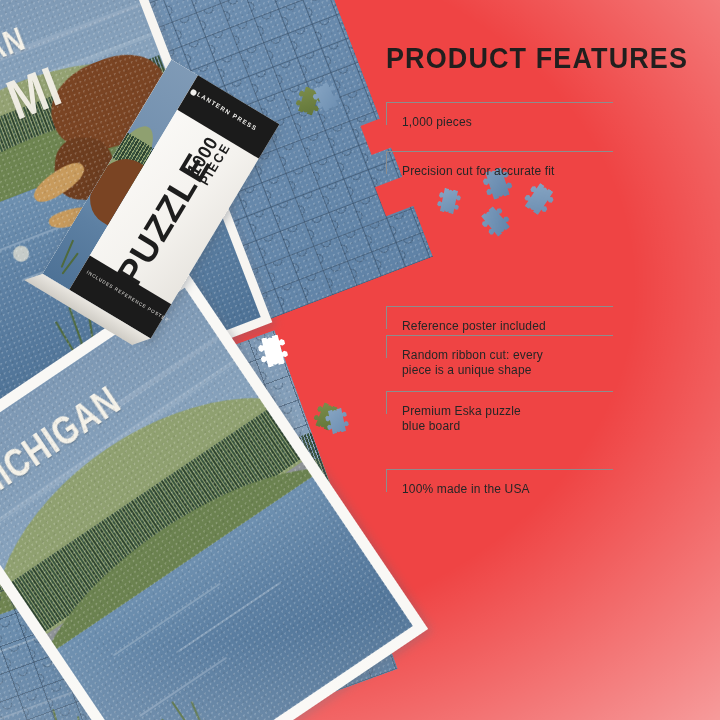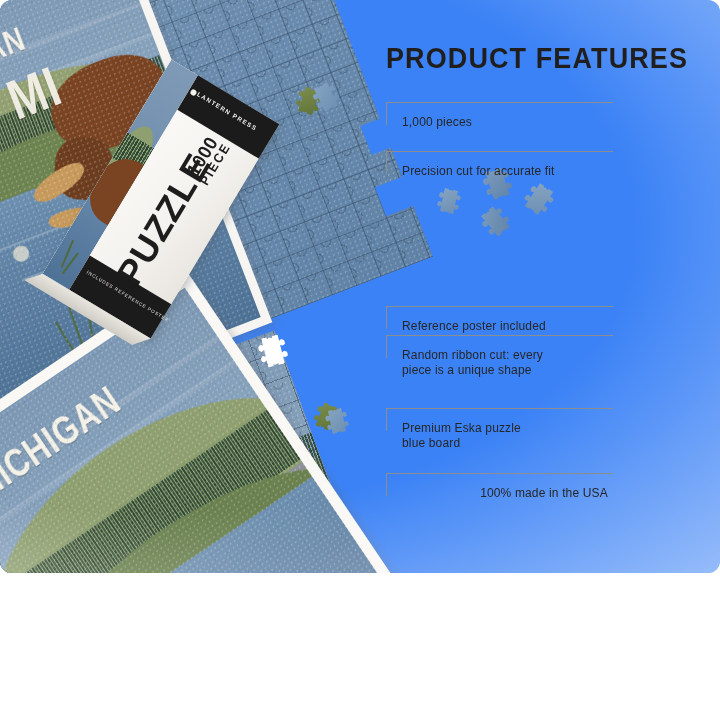--- a/index.html
+++ b/index.html
@@ -1,18 +1,18 @@
 <!DOCTYPE html>
 <html><head>
 <meta charset="utf-8">
 <style>
   html,body{margin:0;padding:0;background:#fff;}
   body{width:720px;height:720px;overflow:hidden;
        font-family:"Liberation Sans","DejaVu Sans",sans-serif;}
-  #stage{position:relative;width:720px;height:573px;background:#3b82f6;overflow:hidden;border-radius:12px;}
+  #stage{position:relative;width:720px;height:720px;background:#ef4444;overflow:hidden;}
 
   
   #features{position:absolute;left:386px;top:44px;width:300px;}
   #features-title{font-family:"Liberation Sans Narrow","Liberation Sans",sans-serif;
       font-weight:700;font-size:29px;letter-spacing:1.2px;color:#211f1e;
       transform:scaleX(.93);transform-origin:left center;white-space:nowrap;line-height:1;}
   .feat{position:relative;padding-top:13px;}
   .feat .rule{position:absolute;left:0;top:0;width:227px;height:1px;background:#8d8d8d;}
   .feat .tick{position:absolute;left:0;top:0;width:1px;height:23px;background:#8d8d8d;}
   .feat .ftext{margin-left:16px;font-size:12px;color:#262626;line-height:1.27;
@@ -304,27 +304,27 @@
       <div class="ftext">Reference poster included</div>
     </div>
 
     <div class="feat" style="">
       <div class="rule"></div>
       <div class="tick"></div>
       <div class="ftext">Random ribbon cut: every
 piece is a unique shape</div>
     </div>
 
-    <div class="feat" style="margin-top:30px;">
+    <div class="feat" style="margin-top:13px;">
       <div class="rule"></div>
       <div class="tick"></div>
       <div class="ftext">Premium Eska puzzle
 blue board</div>
     </div>
 
-    <div class="feat" style="margin-top:21px;text-align:center;">
+    <div class="feat" style="margin-top:34px;">
       <div class="rule"></div>
       <div class="tick"></div>
       <div class="ftext">100% made in the USA</div>
     </div>
   </div>
 
 </div>
 
 </body></html>

